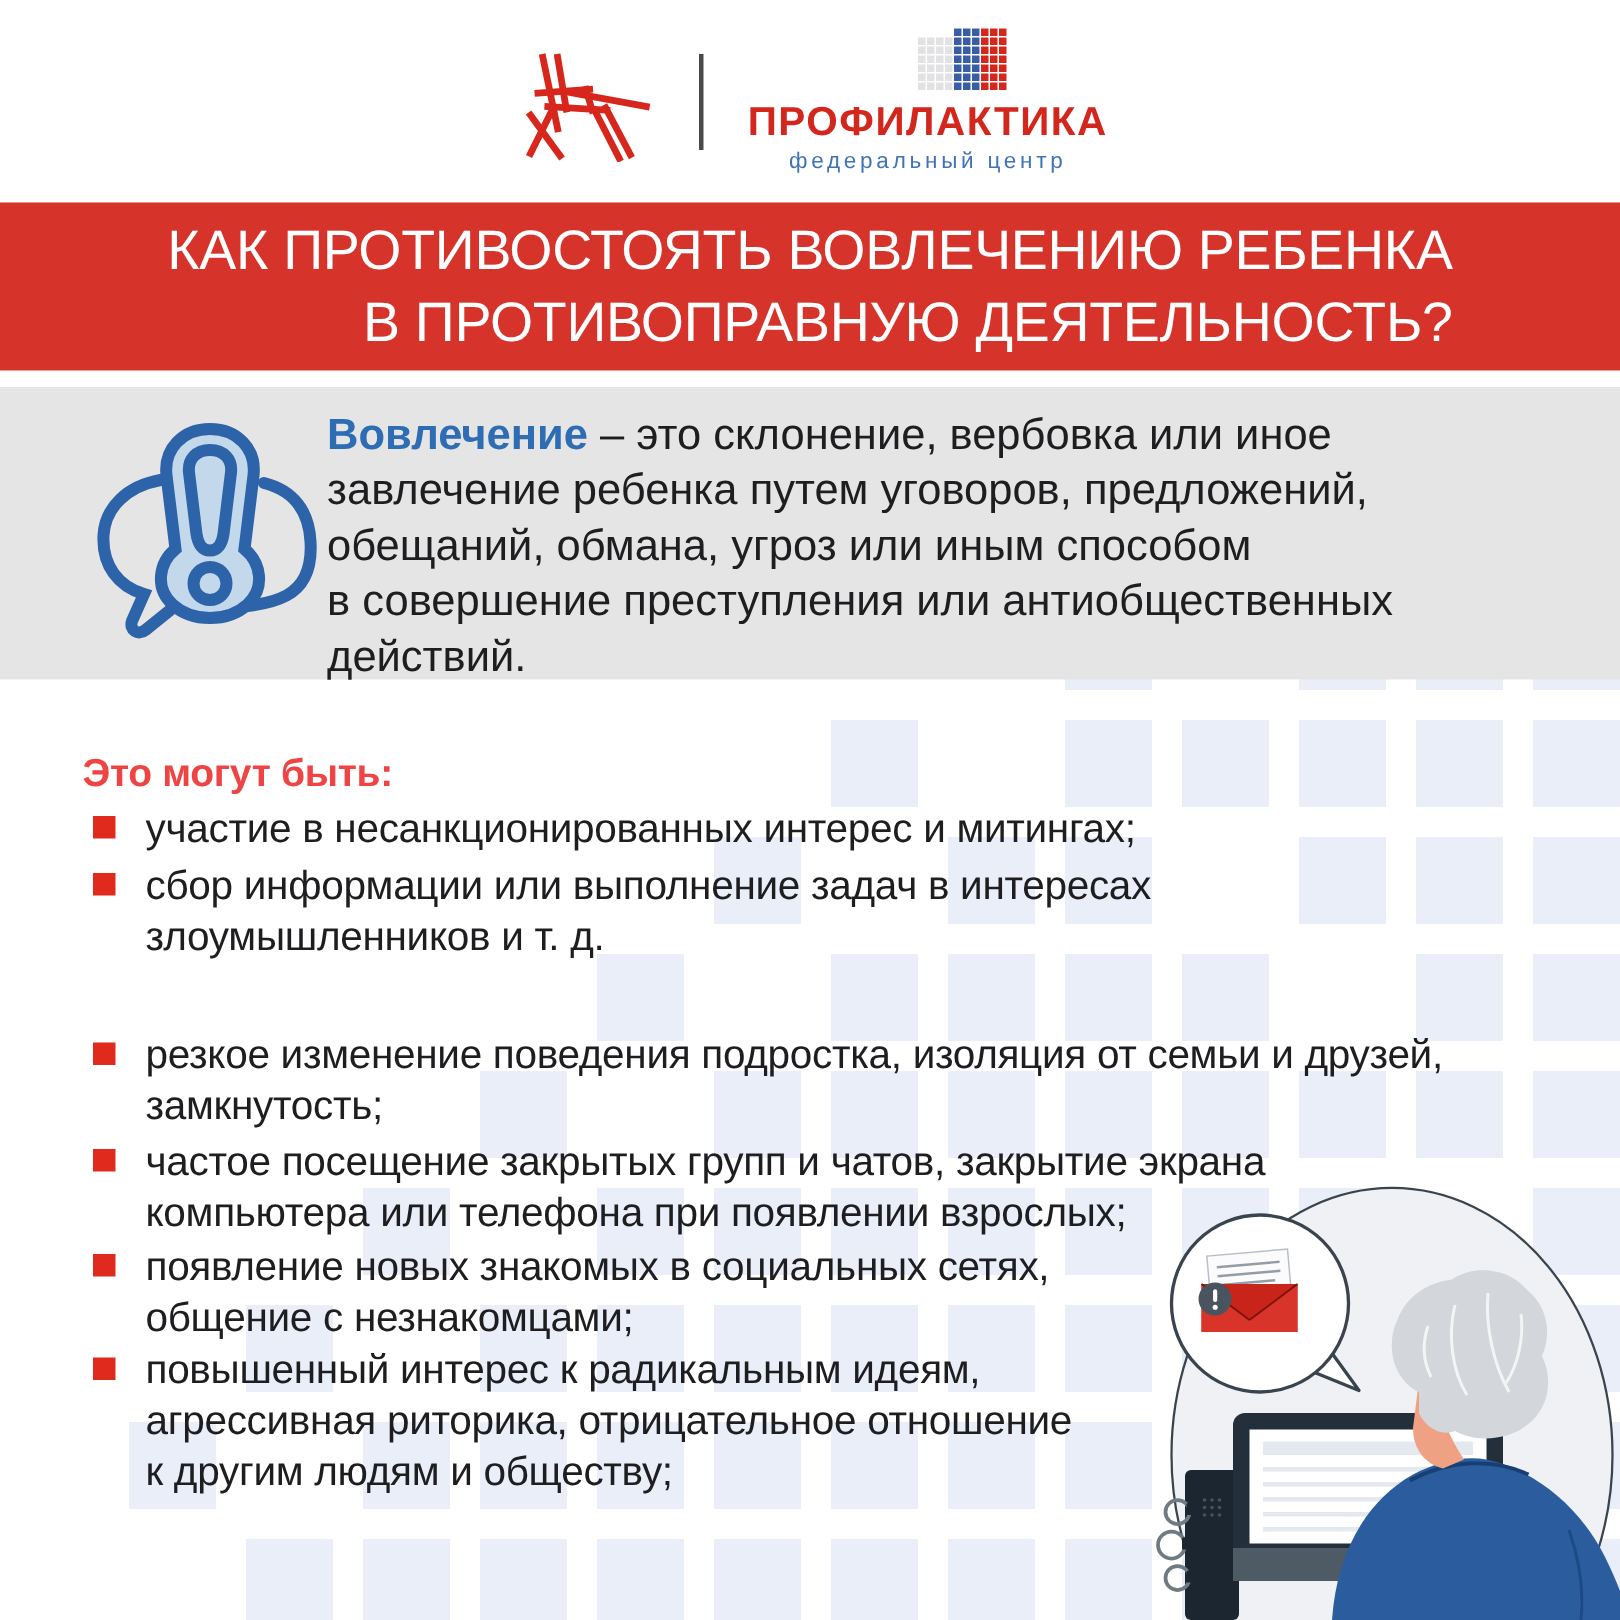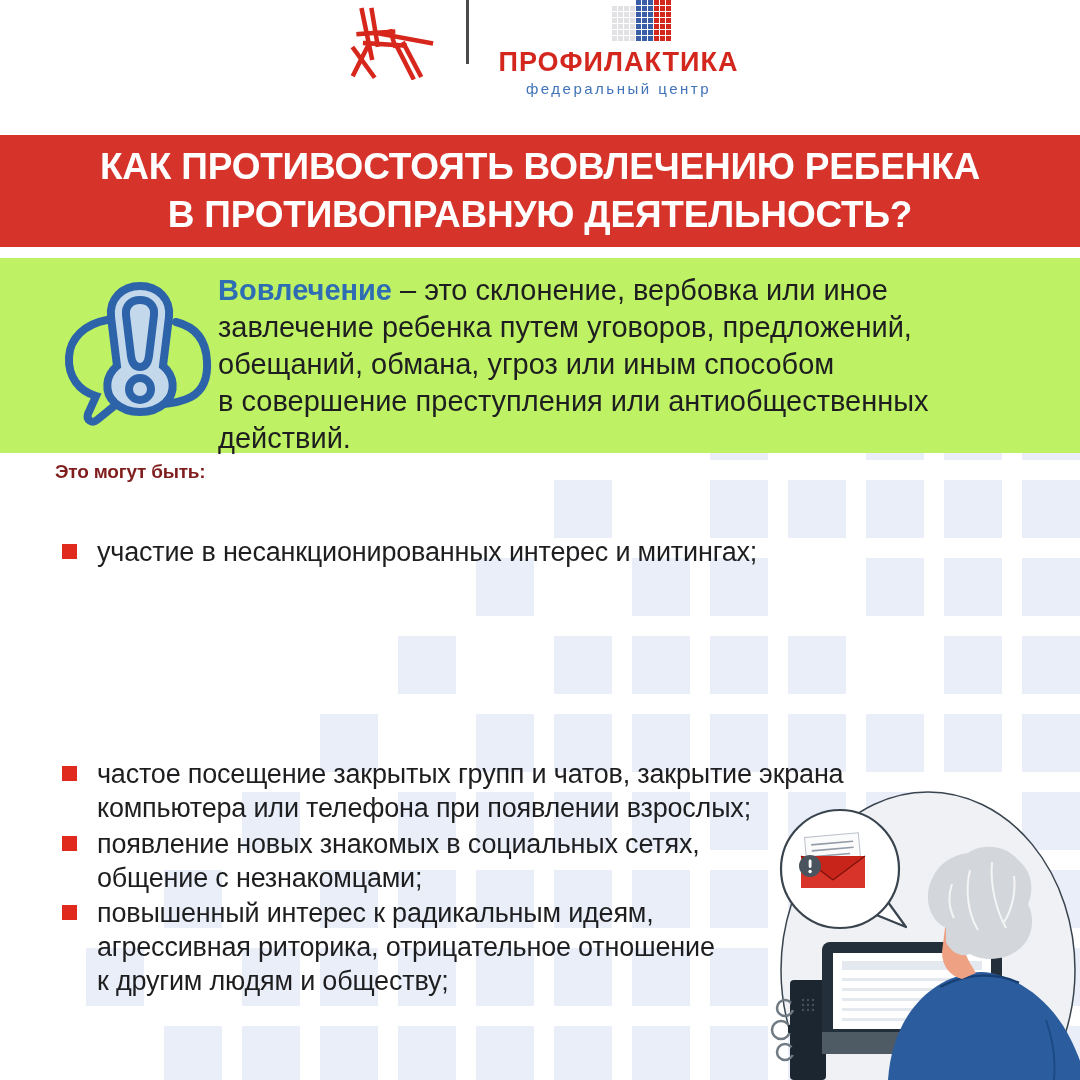--- a/index.html
+++ b/index.html
@@ -2,44 +2,44 @@
 <html><head>
 <meta charset="utf-8">
 <style>
   html,body{margin:0;padding:0;}
   .page{
     position:relative; width:1080px; height:1080px; overflow:hidden;
     background:#ffffff; font-family:"Liberation Sans", sans-serif;
     -webkit-font-smoothing:antialiased;
   }
   
-  .header{position:absolute;top:0;left:0;right:0;height:135px;display:flex;justify-content:center;gap:30px;z-index:3;}
+  .header{position:absolute;top:0;left:0;right:0;height:135px;display:flex;align-items:center;justify-content:center;gap:30px;z-index:3;}
   .chair-svg{width:94px;height:78px;margin-top:2px;}
   .divider{width:3px;height:64px;background:#4a4a4c;}
   .brand{display:flex;flex-direction:column;align-items:center;}
   .brand-grid{display:grid;grid-template-columns:repeat(10,5px);grid-auto-rows:5px;gap:1px;margin-bottom:7px;margin-left:46px;}
   .brand-grid i{display:block;}
   .brand-name{font-size:27px;font-weight:bold;color:#d3271d;letter-spacing:1px;line-height:1.05;}
   .brand-sub{font-size:15px;color:#4173b8;letter-spacing:2.5px;margin-top:4px;}
   
   .banner{position:absolute;top:135px;left:0;width:1080px;height:112px;background:#d6332b;z-index:3;
     display:flex;align-items:center;justify-content:center;}
-  .banner-title{color:#ffffff;font-size:37px;font-weight:bold;text-align:center;line-height:48px;
+  .banner-title{color:#ffffff;font-size:37px;font-weight:normal;text-align:right;line-height:48px;
     white-space:pre-line;letter-spacing:-0.2px;}
   
-  .definition{position:absolute;top:258px;left:0;width:1080px;height:195px;background:#bef264;z-index:3;}
+  .definition{position:absolute;top:258px;left:0;width:1080px;height:195px;background:#e5e5e5;z-index:3;}
   .def-icon{position:absolute;left:55px;top:16px;width:160px;height:158px;}
   .def-text{position:absolute;left:218px;top:14px;width:840px;font-size:29px;line-height:37px;color:#1e1e20;white-space:pre-line;}
   .def-term{color:#2e6cb3;font-weight:bold;}
   
   .pattern{position:absolute;inset:0;z-index:1;}
   .pattern i{position:absolute;width:58px;height:58px;background:#e9eef8;display:block;}
   
   .content{position:absolute;inset:0;z-index:3;pointer-events:none;}
-  .sec-heading{position:absolute;left:55px;font-size:19px;font-weight:bold;color:#7f1d1d;letter-spacing:-0.2px;}
+  .sec-heading{position:absolute;left:55px;font-size:26px;font-weight:bold;color:#ef4444;letter-spacing:-0.2px;margin-top:39px;}
   .li{position:absolute;left:62px;display:flex;width:960px;}
   .li .bullet{flex:none;width:15px;height:15px;background:#e02a1d;margin-top:9px;}
   .li .li-text{margin-left:20px;font-size:27px;line-height:34px;color:#1e1e20;white-space:pre-line;letter-spacing:-0.2px;}
   
   .illus{position:absolute;left:770px;top:780px;width:320px;height:300px;z-index:2;}
 </style>
 </head>
 <body>
 
 <div class="page">
@@ -321,22 +321,32 @@
     </g>
   </svg>
 
   <div class="content">
     <div class="sec-heading" style="top:461px">Это могут быть:</div>
 
     <div class="li" style="top:535px">
       <span class="bullet"></span>
       <span class="li-text">участие в несанкционированных интерес и митингах;</span>
     </div>
-
-
+    <div class="li" style="top:573px">
+      <span class="bullet"></span>
+      <span class="li-text">сбор информации или выполнение задач в интересах
+злоумышленников и т. д.</span>
+    </div>
+
+
+    <div class="li" style="top:686px">
+      <span class="bullet"></span>
+      <span class="li-text">резкое изменение поведения подростка, изоляция от семьи и друзей,
+замкнутость;</span>
+    </div>
     <div class="li" style="top:757px">
       <span class="bullet"></span>
       <span class="li-text">частое посещение закрытых групп и чатов, закрытие экрана
 компьютера или телефона при появлении взрослых;</span>
     </div>
     <div class="li" style="top:827px">
       <span class="bullet"></span>
       <span class="li-text">появление новых знакомых в социальных сетях,
 общение с незнакомцами;</span>
     </div>

